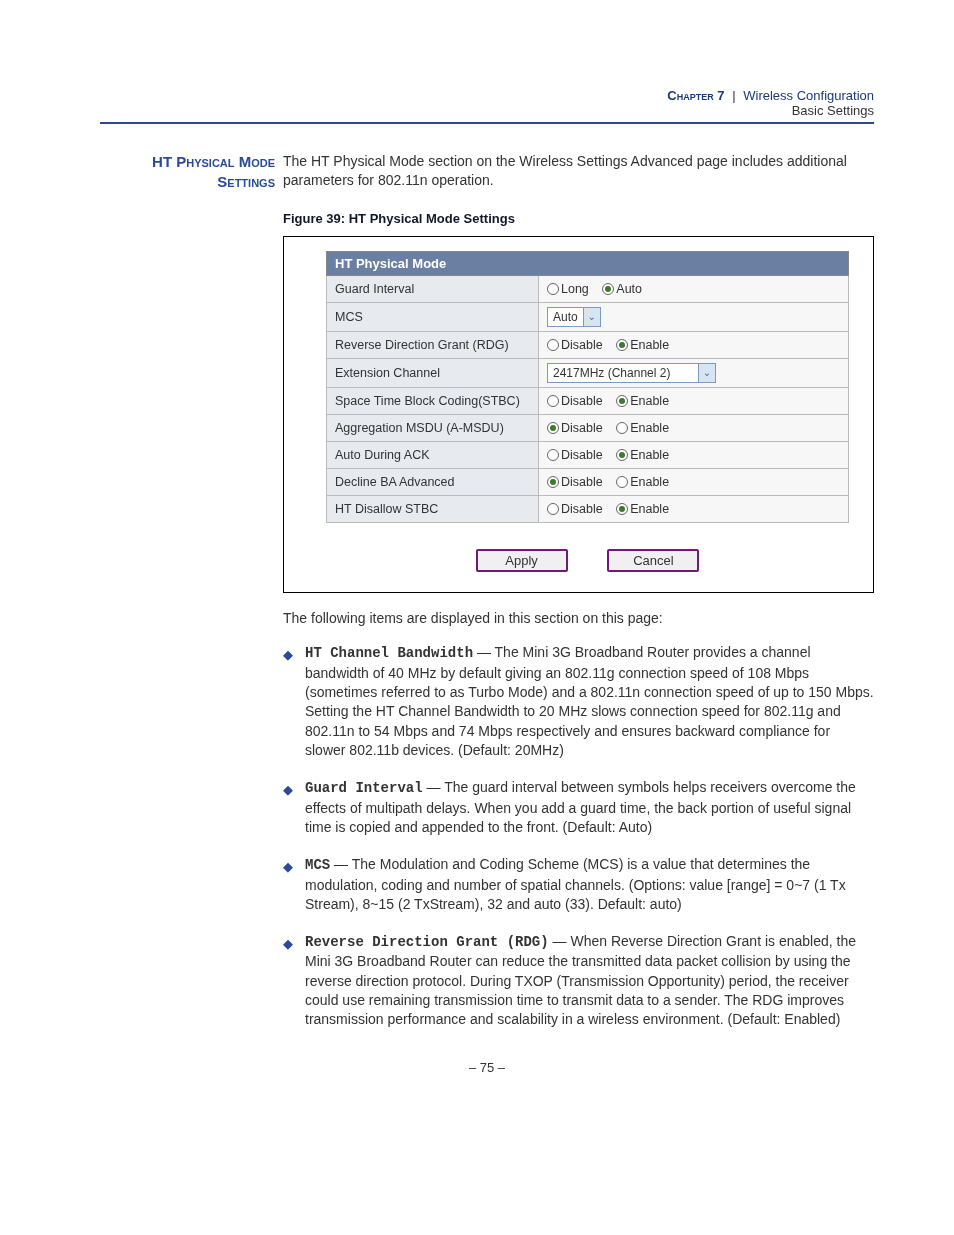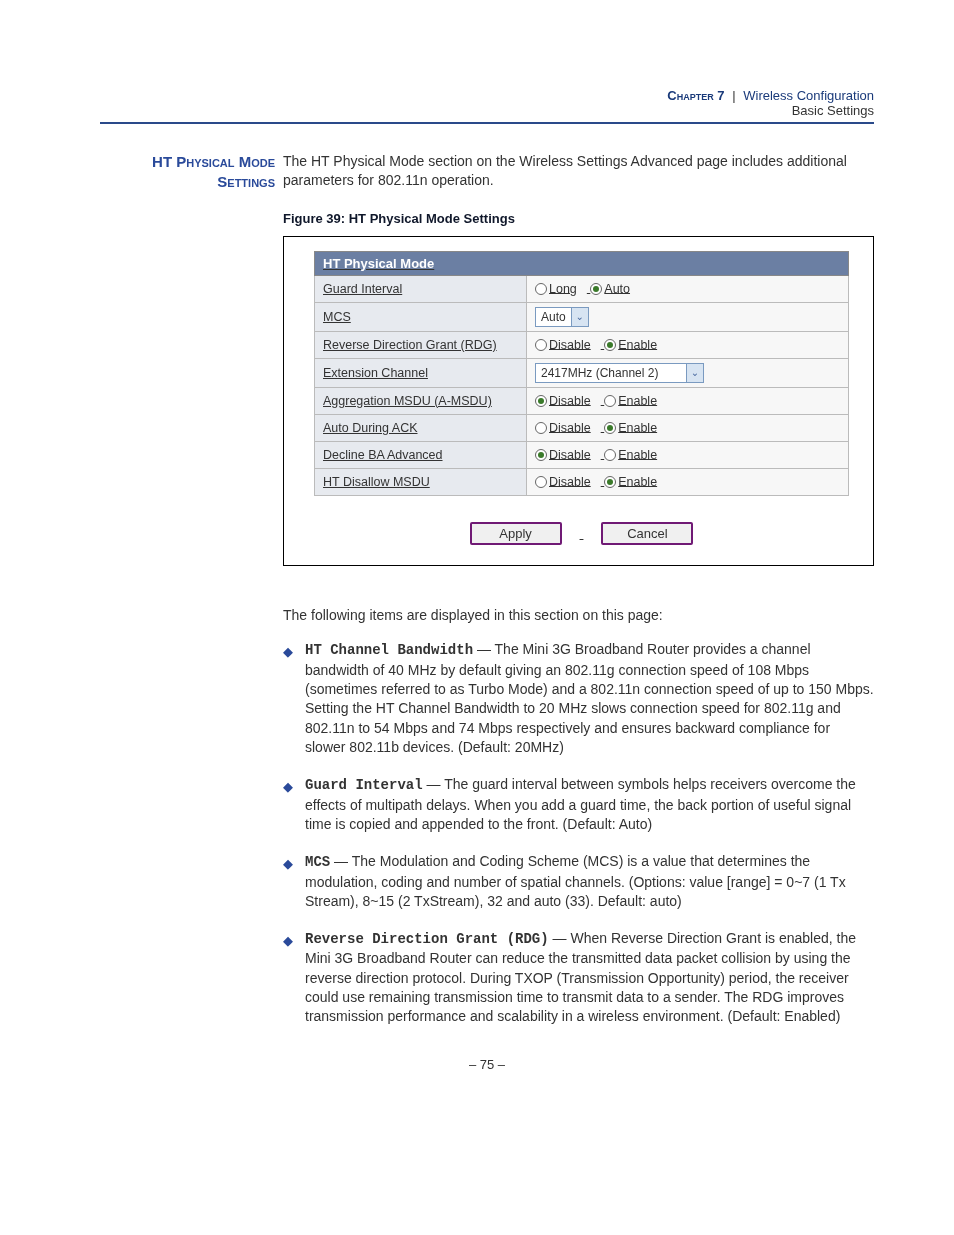--- a/index.html
+++ b/index.html
@@ -73,24 +73,23 @@
 
   .figure-caption {
     color: #0f172a;
     font-weight: bold;
     font-size: 13px;
     margin: 18px 0 10px 0;
   }
 
   .figure-box {
     border: 1px solid #000;
-    padding: 14px 24px 20px 30px;
+    padding: 14px 24px 20px 42px;
     background: #fff;
-    margin-bottom: 40px;
-    text-decoration: underline;
+    margin-bottom: 16px;
   }
 
   table.ht {
     border-collapse: collapse;
     width: 100%;
     font-family: Arial, sans-serif;
     font-size: 12.5px;
     color: #333;
   }
   table.ht th {
@@ -278,20 +277,27 @@
 
         <tr>
           <td class="label">Extension Channel</td>
           <td class="value">
             <span class="select wide">
               <span class="sel-text">2417MHz (Channel 2)</span><span class="sel-arrow">⌄</span>
             </span>
           </td>
         </tr>
 
+        <tr>
+          <td class="label">Space Time Block Coding(STBC)</td>
+          <td class="value">
+            <span class="radio"></span><span class="radio-label">Disable</span>
+            <span class="radio sel"></span><span class="radio-label">Enable</span>
+          </td>
+        </tr>
 
         <tr>
           <td class="label">Aggregation MSDU (A-MSDU)</td>
           <td class="value">
             <span class="radio sel"></span><span class="radio-label">Disable</span>
             <span class="radio"></span><span class="radio-label">Enable</span>
           </td>
         </tr>
 
         <tr>
@@ -304,21 +310,21 @@
 
         <tr>
           <td class="label">Decline BA Advanced</td>
           <td class="value">
             <span class="radio sel"></span><span class="radio-label">Disable</span>
             <span class="radio"></span><span class="radio-label">Enable</span>
           </td>
         </tr>
 
         <tr>
-          <td class="label">HT Disallow MSDU</td>
+          <td class="label">HT Disallow STBC</td>
           <td class="value">
             <span class="radio"></span><span class="radio-label">Disable</span>
             <span class="radio sel"></span><span class="radio-label">Enable</span>
           </td>
         </tr>
       </tbody>
         </table>
 
       <div class="button-row">
         <span class="win-btn">Apply</span>

